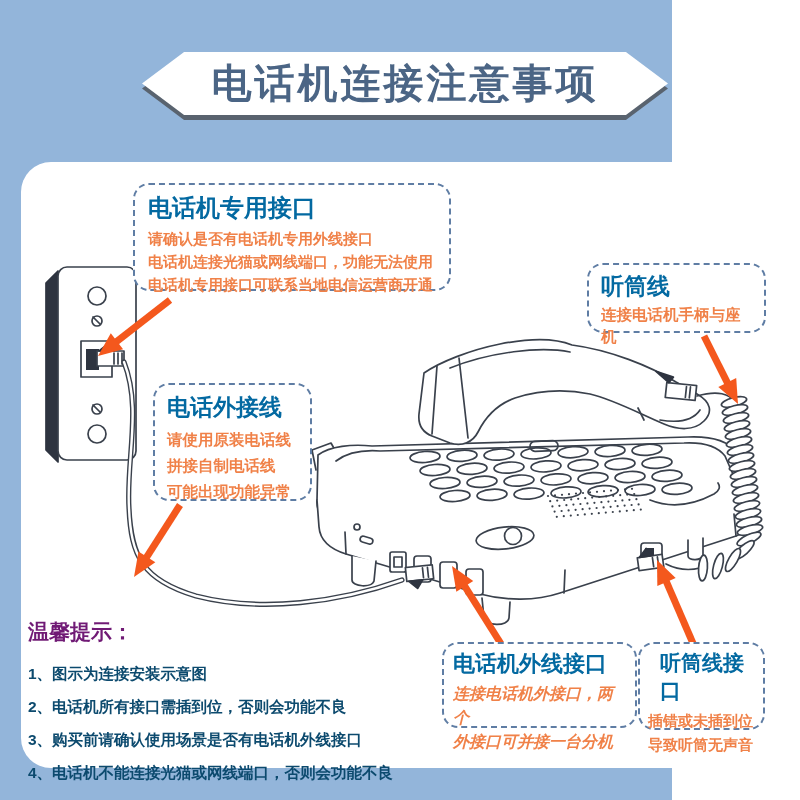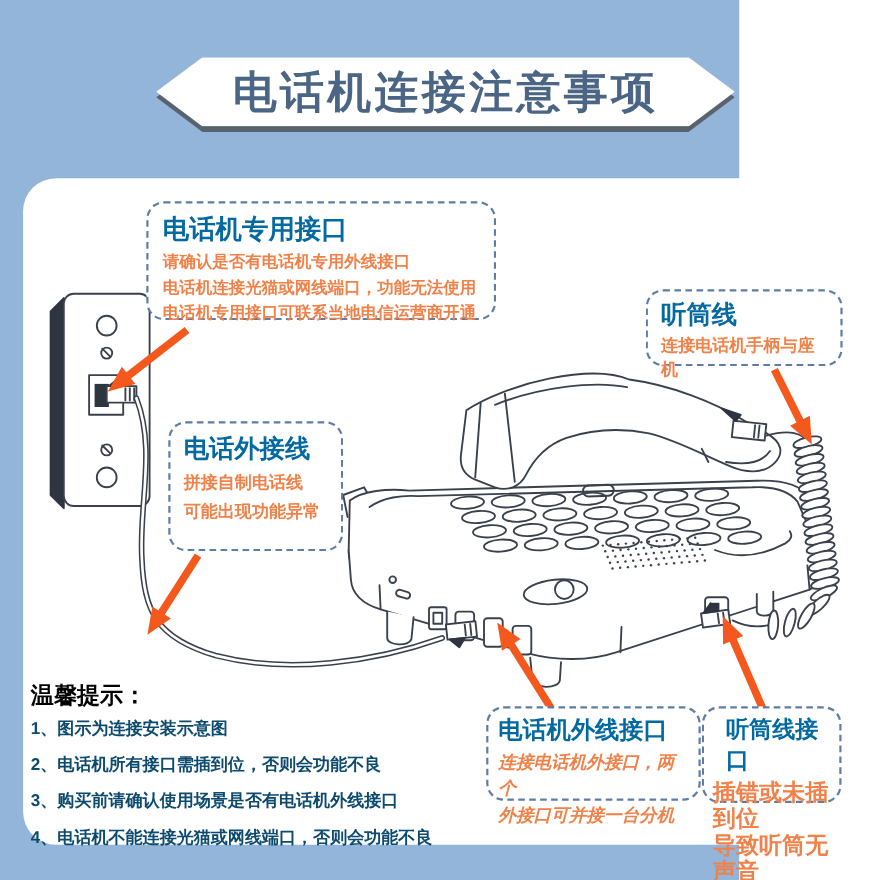--- a/index.html
+++ b/index.html
@@ -40,25 +40,25 @@
   #co-c{left:153px;top:383px;width:159px;height:118px;padding:7px 12px;}
   #co-c .c-title{font-size:23px;margin-bottom:4px;}
   #co-c .c-line{font-size:15.5px;line-height:26px;}
 
   #co-d{left:442px;top:642px;width:195px;height:86px;padding:5px 9px;}
   #co-d .c-title{font-size:22px;margin-bottom:3px;}
   #co-d .c-line{font-size:16px;line-height:24px;font-style:italic;}
 
   #co-e{left:638px;top:642px;width:127px;height:88px;padding:5px 8px;}
   #co-e .c-title{font-size:21px;margin-bottom:4px;padding-left:12px;}
-  #co-e .c-line{font-size:21px;line-height:24px;}
+  #co-e .c-line{font-size:15px;line-height:24px;}
 
   
   .tips{position:absolute;left:28px;top:618px;width:380px;}
-  .tips-title{color:#000000;font-size:21px;font-weight:bold;margin-bottom:6px;}
+  .tips-title{color:#701a75;font-size:21px;font-weight:bold;margin-bottom:18px;}
   .tip-item{color:#0c4a6e;font-size:15.5px;font-weight:600;margin-bottom:12px;}
 </style>
 </head>
 <body>
 
 <div class="stage">
 
   <div class="panel"></div>
 
   <svg class="art" width="800" height="800" viewBox="0 0 800 800">
@@ -315,20 +315,21 @@
     <div class="c-line">电话机专用接口可联系当地电信运营商开通</div>
   </div>
 
   <div class="callout" id="co-b">
     <div class="c-title">听筒线</div>
     <div class="c-line">连接电话机手柄与座机</div>
   </div>
 
   <div class="callout" id="co-c">
     <div class="c-title">电话外接线</div>
+    <div class="c-line">请使用原装电话线</div>
     <div class="c-line">拼接自制电话线</div>
     <div class="c-line">可能出现功能异常</div>
   </div>
 
   <div class="callout" id="co-d">
     <div class="c-title">电话机外线接口</div>
     <div class="c-line">连接电话机外接口，两个</div>
     <div class="c-line">外接口可并接一台分机</div>
   </div>
 

